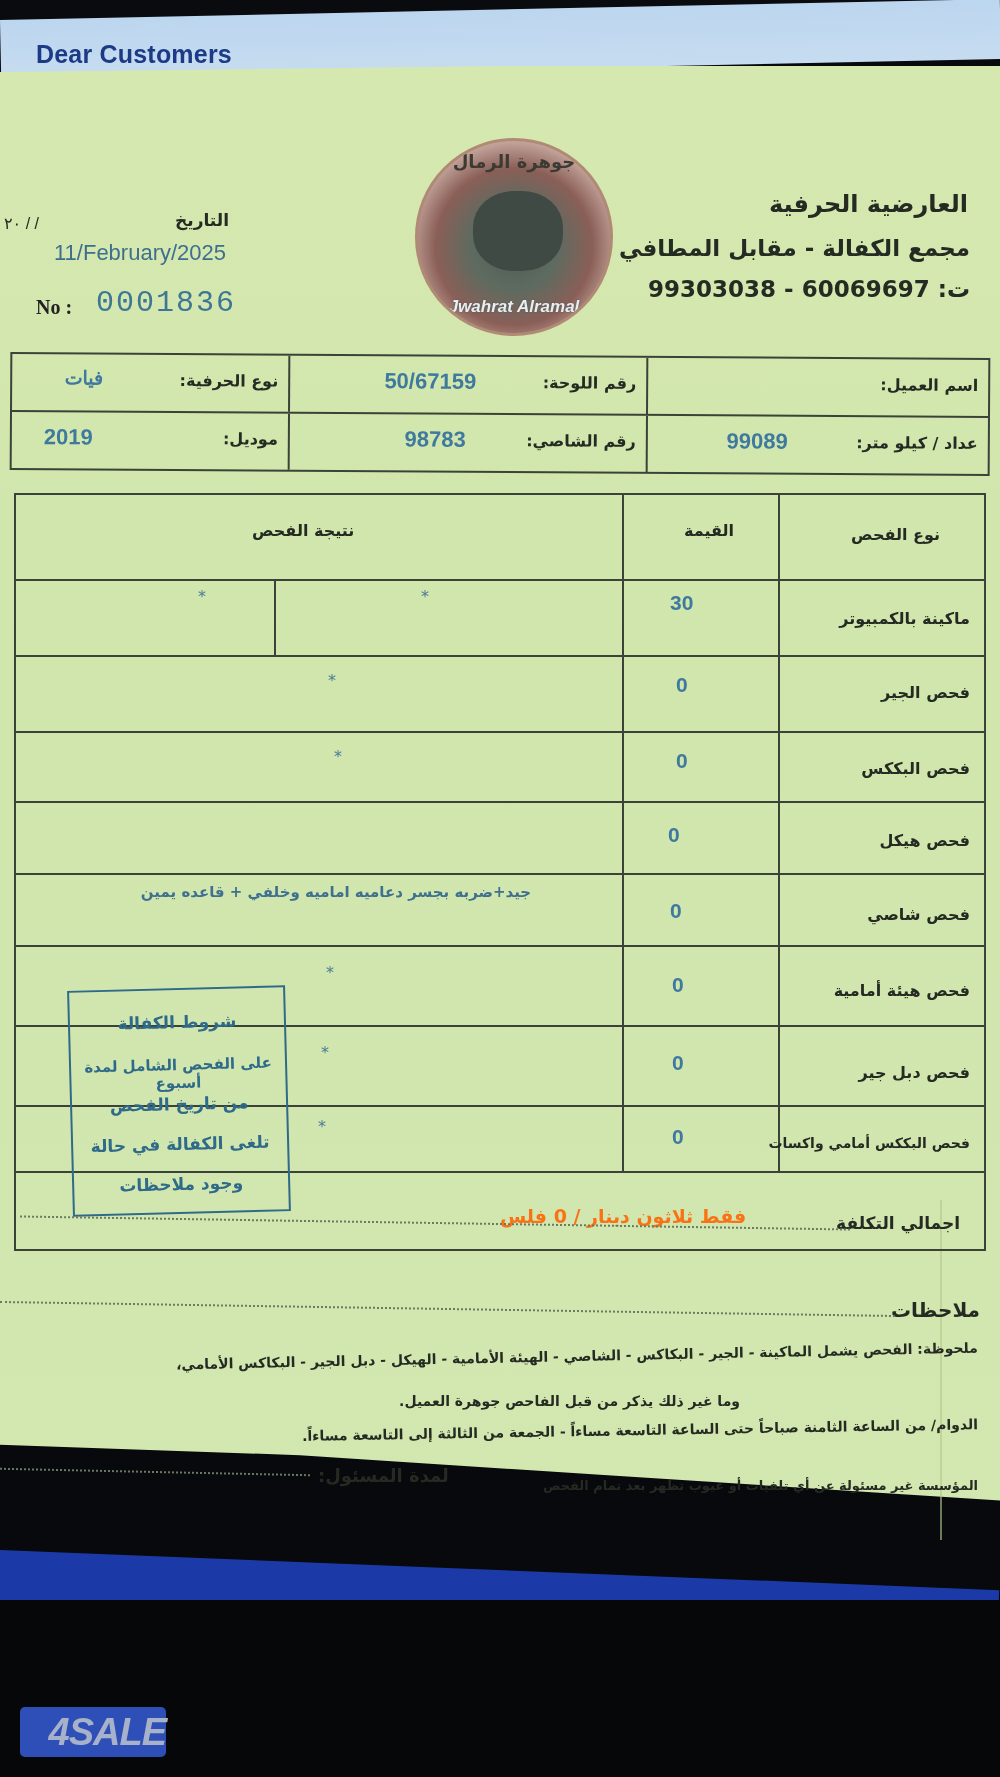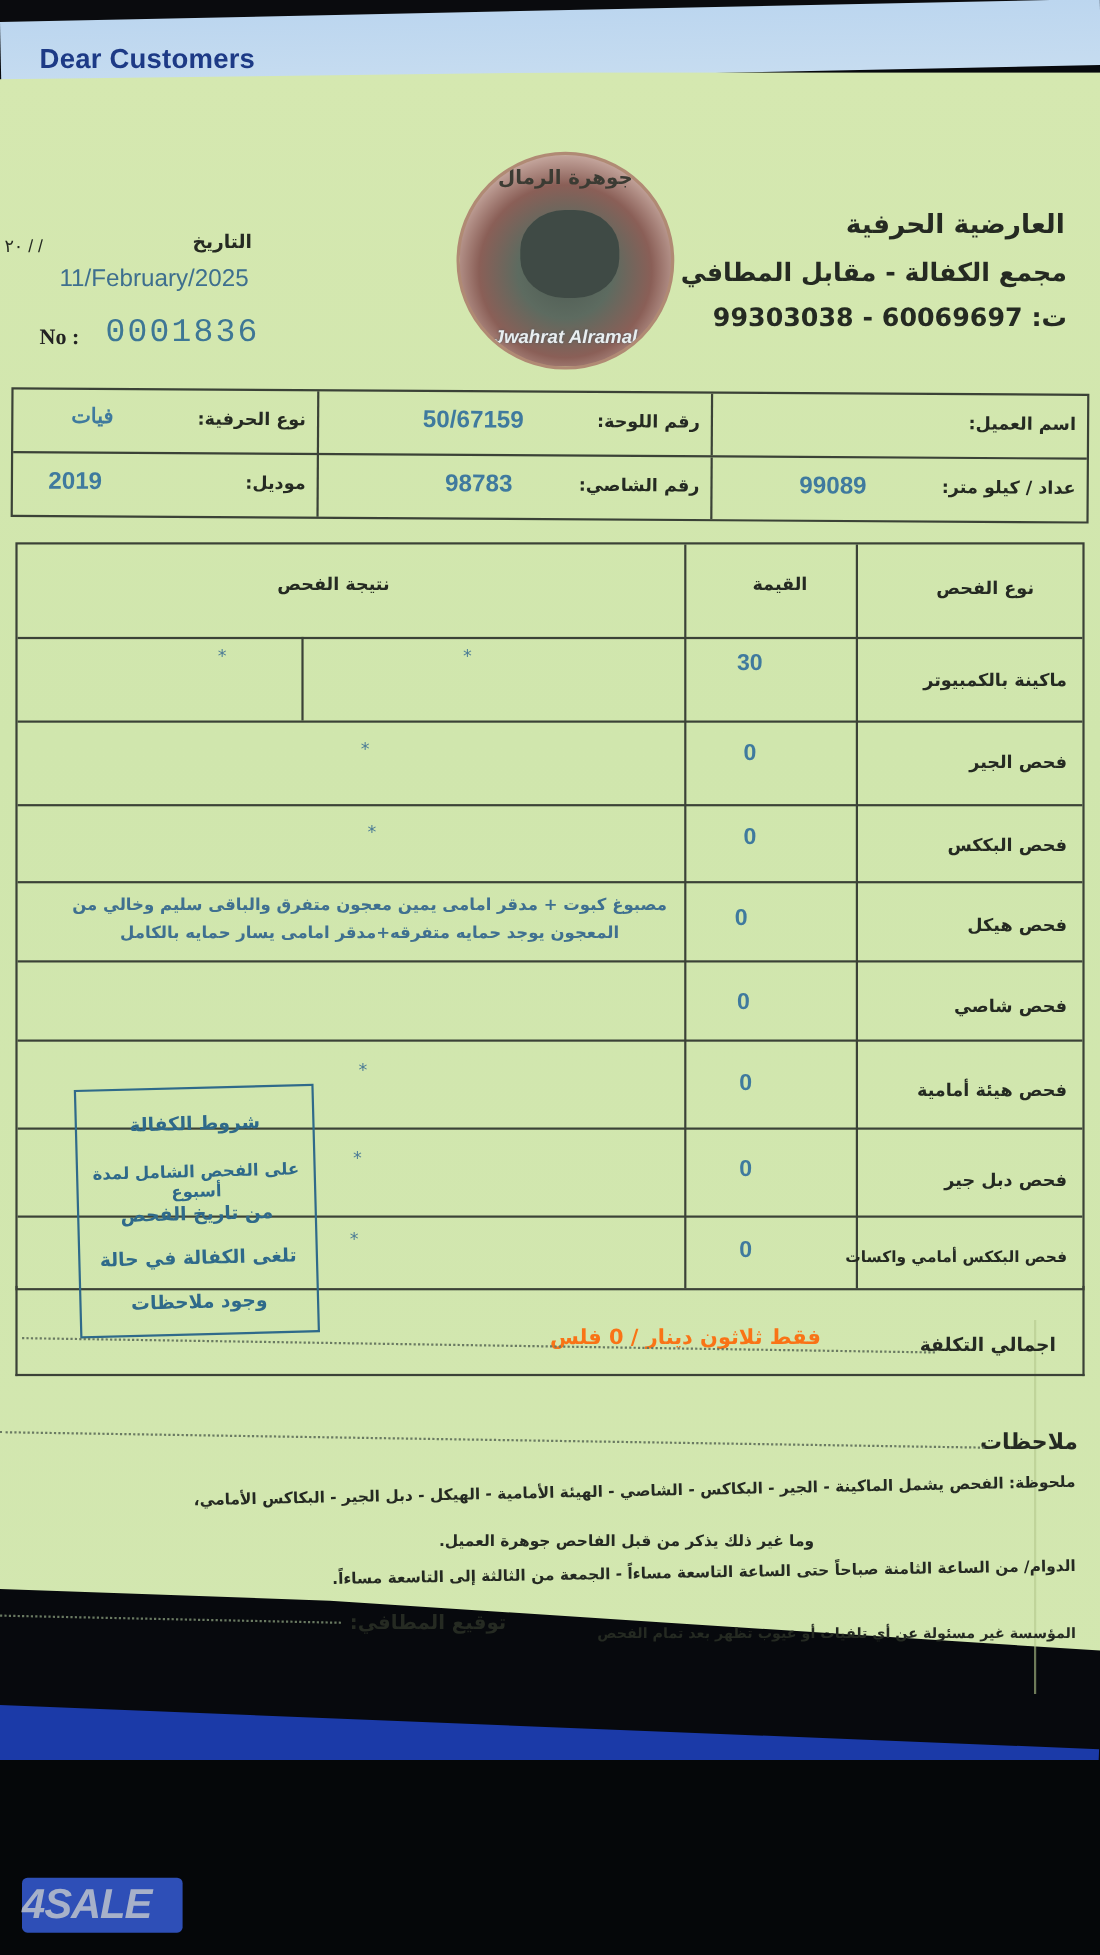--- a/index.html
+++ b/index.html
@@ -94,21 +94,21 @@
   .total-value { position: absolute; left: 500px; top: 1205px; font-size: 19px; color: #f97316; font-weight: bold; }
   .dotted { position: absolute; height: 0; border-top: 2px dotted #6a7a62; }
   .notes-title { position: absolute; right: 20px; top: 1298px; font-size: 20px; }
   .note-line { position: absolute; right: 22px; font-size: 14px; white-space: nowrap; }
   .sign-label { position: absolute; left: 318px; top: 1465px; font-size: 18px; }
 
   .watermark {
     position: absolute; left: 20px; top: 1707px; width: 146px; height: 50px;
     background: #2e4fb7; border-radius: 5px; color: #a7b1c9;
     font-family: "Liberation Sans", sans-serif; font-weight: bold; font-style: italic;
-    font-size: 38px; line-height: 50px; text-align: left; letter-spacing: -1px;
+    font-size: 38px; line-height: 50px; text-align: right; letter-spacing: -1px;
   }
 </style>
 </head>
 <body>
 
 <div class="top-shadow"></div>
 <div class="blue-sheet"></div>
 <div class="dear-customers">Dear Customers</div>
 
 <div class="bottom-blue"></div>
@@ -191,26 +191,26 @@
 
   <div class="irow" style="top:236px;height:70px">
     <span class="itype ar" style="top:28px">فحص البككس</span>
     <span class="ival" style="left:660px;top:18px">0</span>
     <span class="istar" style="left:318px;top:16px">*</span>
   </div>
 
   <div class="irow" style="top:306px;height:72px">
     <span class="itype ar" style="top:30px">فحص هيكل</span>
     <span class="ival" style="left:652px;top:22px">0</span>
-    <span class="iresult rtl" style="left:40px;top:8px;width:560px">مصبوغ كبوت + مدقر امامى يمين معجون متفرق والباقى سليم وخالي من المعجون يوجد حمايه متفرقه+مدقر امامى يسار حمايه بالكامل</span>
   </div>
 
   <div class="irow" style="top:378px;height:72px">
     <span class="itype ar" style="top:32px">فحص شاصي</span>
     <span class="ival" style="left:654px;top:26px">0</span>
+    <span class="iresult rtl" style="left:60px;top:6px;width:520px">جيد+ضربه بجسر دعاميه اماميه وخلفي + قاعده يمين</span>
   </div>
 
   <div class="irow" style="top:450px;height:80px">
     <span class="itype ar" style="top:36px">فحص هيئة أمامية</span>
     <span class="ival" style="left:656px;top:28px">0</span>
     <span class="istar" style="left:310px;top:18px">*</span>
   </div>
 
   <div class="irow" style="top:530px;height:80px">
     <span class="itype ar" style="top:38px">فحص دبل جير</span>
@@ -240,16 +240,16 @@
 <div class="dotted" style="left:20px;top:1222px;width:830px;transform:rotate(0.9deg)"></div>
 
 <div class="notes-title ar rtl">ملاحظات</div>
 <div class="dotted" style="left:0;top:1308px;width:895px;transform:rotate(0.9deg)"></div>
 
 <div class="note-line ar rtl" style="top:1348px;transform:rotate(-1.2deg)">ملحوظة: الفحص يشمل الماكينة - الجير - البكاكس - الشاصي - الهيئة الأمامية - الهيكل - دبل الجير - البكاكس الأمامي،</div>
 <div class="note-line ar rtl" style="top:1393px;right:260px">وما غير ذلك يذكر من قبل الفاحص جوهرة العميل.</div>
 <div class="note-line ar rtl" style="top:1422px;transform:rotate(-1deg)">الدوام/ من الساعة الثامنة صباحاً حتى الساعة التاسعة مساءاً - الجمعة من الثالثة إلى التاسعة مساءاً.</div>
 <div class="note-line ar rtl" style="top:1478px;font-size:13px">المؤسسة غير مسئولة عن أي تلفيات أو عيوب تظهر بعد تمام الفحص</div>
 
-<div class="sign-label ar rtl">توقيع المطافي:</div>
+<div class="sign-label ar rtl">لمدة المسئول:</div>
 <div class="dotted" style="left:0;top:1471px;width:310px;transform:rotate(1.2deg)"></div>
 
 <div class="watermark">4SALE</div>
 
 </body></html>

